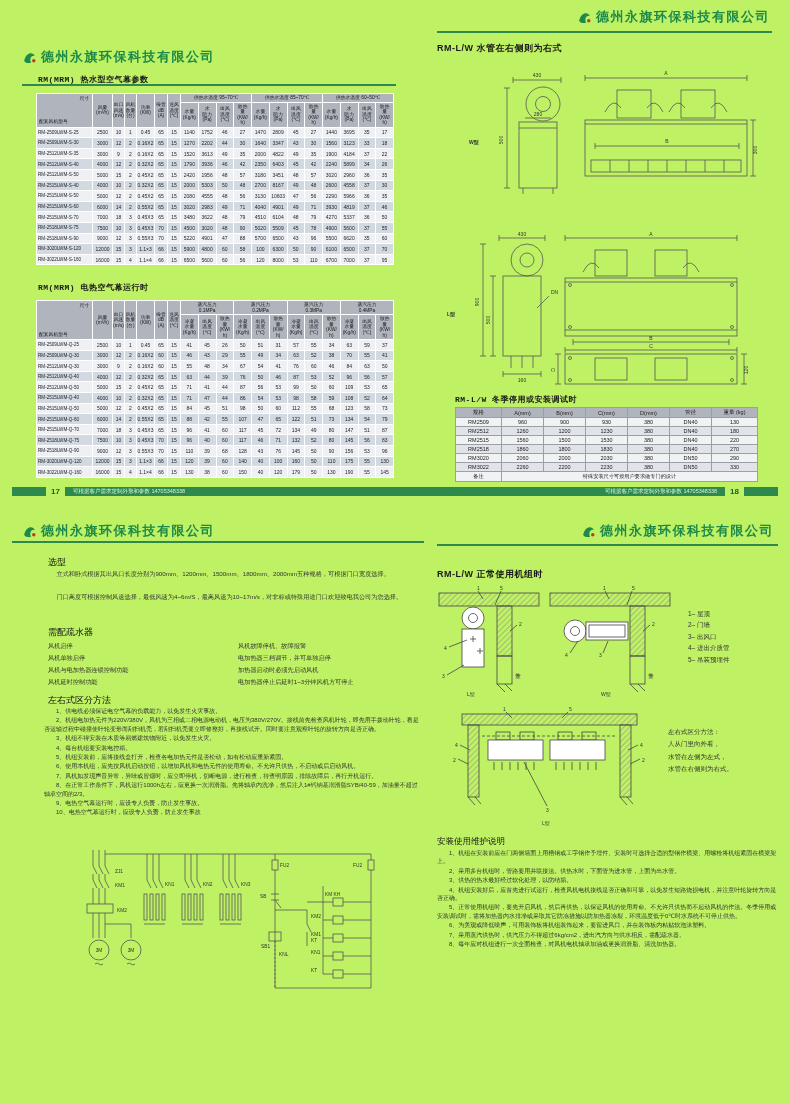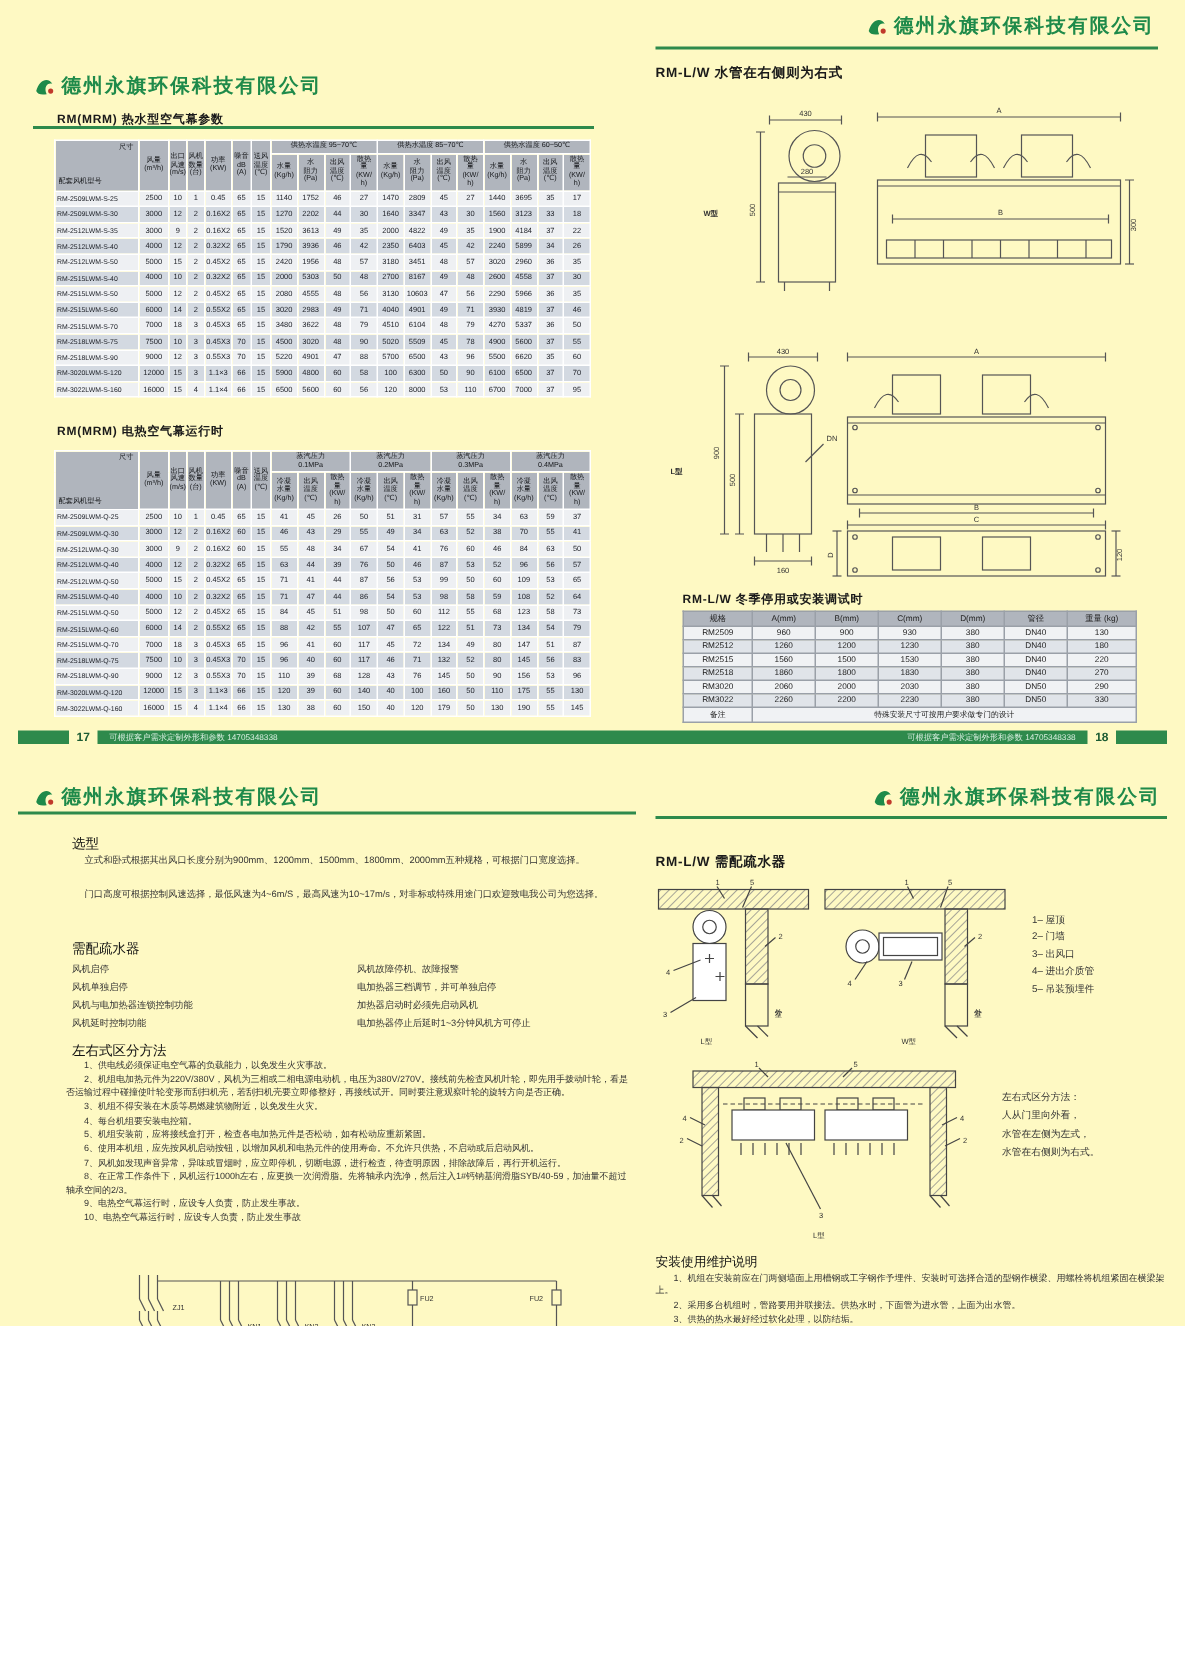--- a/index.html
+++ b/index.html
@@ -1,24 +1,24 @@
 <!DOCTYPE html>
 <html><head>
 <meta charset="utf-8">
 <style>
   html,body{margin:0;padding:0;background:#ffffff;}
   body{font-family:"Liberation Sans","DejaVu Sans",sans-serif;color:#222;}
-  .canvas{position:relative;width:790px;height:884px;background:#fef9c3;overflow:hidden;}
+  .canvas{position:relative;width:790px;height:1104px;background:#bef264;overflow:hidden;}
   .abs{position:absolute;}
   
   .company{display:flex;align-items:center;gap:4px;}
   .company .name{color:#1e8a4a;font-weight:bold;font-family:"Liberation Serif","DejaVu Serif",serif;font-size:13px;letter-spacing:1.5px;}
   .rule{position:absolute;height:2px;background:#2e8a4c;}
   
-  .tbl-title{font-weight:bold;font-size:8px;color:#1a1a1a;letter-spacing:0.5px;}
+  .tbl-title{font-weight:bold;font-size:8px;color:#1a1a1a;letter-spacing:0.5px;font-family:Liberation Mono, monospace;}
   .big-title{font-weight:bold;font-size:9px;color:#1a1a1a;letter-spacing:0.5px;}
   
   table{border-collapse:collapse;}
   .param-table{table-layout:fixed;width:357px;font-size:5.5px;}
   .param-table th,.param-table td{border:1px solid #ffffff;text-align:center;vertical-align:middle;overflow:hidden;}
   .param-table thead th{background:#b0b5bd;color:#15171a;font-weight:normal;font-size:4.8px;line-height:1.15;white-space:pre-line;padding:1px 0;}
   .param-table tbody tr:nth-child(odd) td{background:#eef0f3;}
   .param-table tbody tr:nth-child(even) td{background:#d3d9e1;}
   .param-table tbody td{height:9.6px;font-size:5px;color:#20232a;padding:0;}
   .param-table tbody td:first-child{font-size:4.6px;text-align:left;padding-left:1px;}
@@ -1196,21 +1196,21 @@
     <text x="186" y="102">SB1</text>
     <text x="204" y="110">KNL</text>
     <text x="236" y="96">KT</text>
     <text x="250" y="50">KM KH</text>
     <text x="236" y="72">KM2</text>
     <text x="236" y="90">KM1</text>
     <text x="236" y="108">KN1</text>
     <text x="236" y="126">KT</text>
   </svg>
 
-  <div class="abs big-title" style="top:568px;left:437px;">RM-L/W 需配疏水器</div>
+  <div class="abs big-title" style="top:568px;left:437px;">RM-L/W 正常使用机组时</div>
 
   <svg class="abs dwg" style="top:585px;left:437px;" width="105" height="114" viewBox="0 0 105 114">
     <defs>
       <pattern id="h1" width="4" height="4" patternUnits="userSpaceOnUse" patternTransform="rotate(45)">
         <line x1="0" y1="0" x2="0" y2="4" stroke="#888" stroke-width="1"></line>
       </pattern>
     </defs>
     <g stroke="#444" stroke-width="0.8" fill="none">
       <rect x="2" y="8" width="100" height="13" fill="url(#h1)"></rect>
       <rect x="60" y="21" width="15" height="50" fill="url(#h1)"></rect>
@@ -1343,24 +1343,14 @@
       <div class="list-item">1、机组在安装前应在门两侧墙面上用槽钢或工字钢作予埋件、安装时可选择合适的型钢作横梁、用螺栓将机组紧固在横梁架上。</div>
       <div class="list-item">2、采用多台机组时，管路要用并联接法。供热水时，下面管为进水管，上面为出水管。</div>
       <div class="list-item">3、供热的热水最好经过软化处理，以防结垢。</div>
       <div class="list-item">4、机组安装好后，应首先进行试运行，检查风机电机接线是否正确和可靠，以免发生短路烧损电机，并注意叶轮旋转方向是否正确。</div>
       <div class="list-item">5、正常使用机组时，要先开启风机，然后再供热，以保证风机的使用寿命。不允许只供热而不起动风机的作法。冬季停用或安装调试时，需将加热器内水排净或采取其它防冻措施以防加热器冻裂，环境温度低于0℃时水系统不可停止供热。</div>
       <div class="list-item">6、为美观或降低噪声，可用装饰板将机组装饰起来，要留进风口，并在装饰板内粘贴软泡沫塑料。</div>
       <div class="list-item">7、采用蒸汽供热时，供汽压力不得超过6kg/cm2，进出汽方向与供水相反，需配疏水器。</div>
       <div class="list-item">8、每年应对机组进行一次全面检查，对风机电机轴承加油或更换润滑脂、清洗加热器。</div>
     </div>
 
-  <div class="footer" style="top:994px;">
-    <div class="f-block"></div>
-    <div class="f-num">21</div>
-    <div class="f-bar">
-      <span>可根据客户需求定制外形和参数 14705348338</span>
-      <span>可根据客户需求定制外形和参数 14705348338</span>
-    </div>
-    <div class="f-num">22</div>
-    <div class="f-block"></div>
-  </div>
 
 </div>
 
 </body></html>

